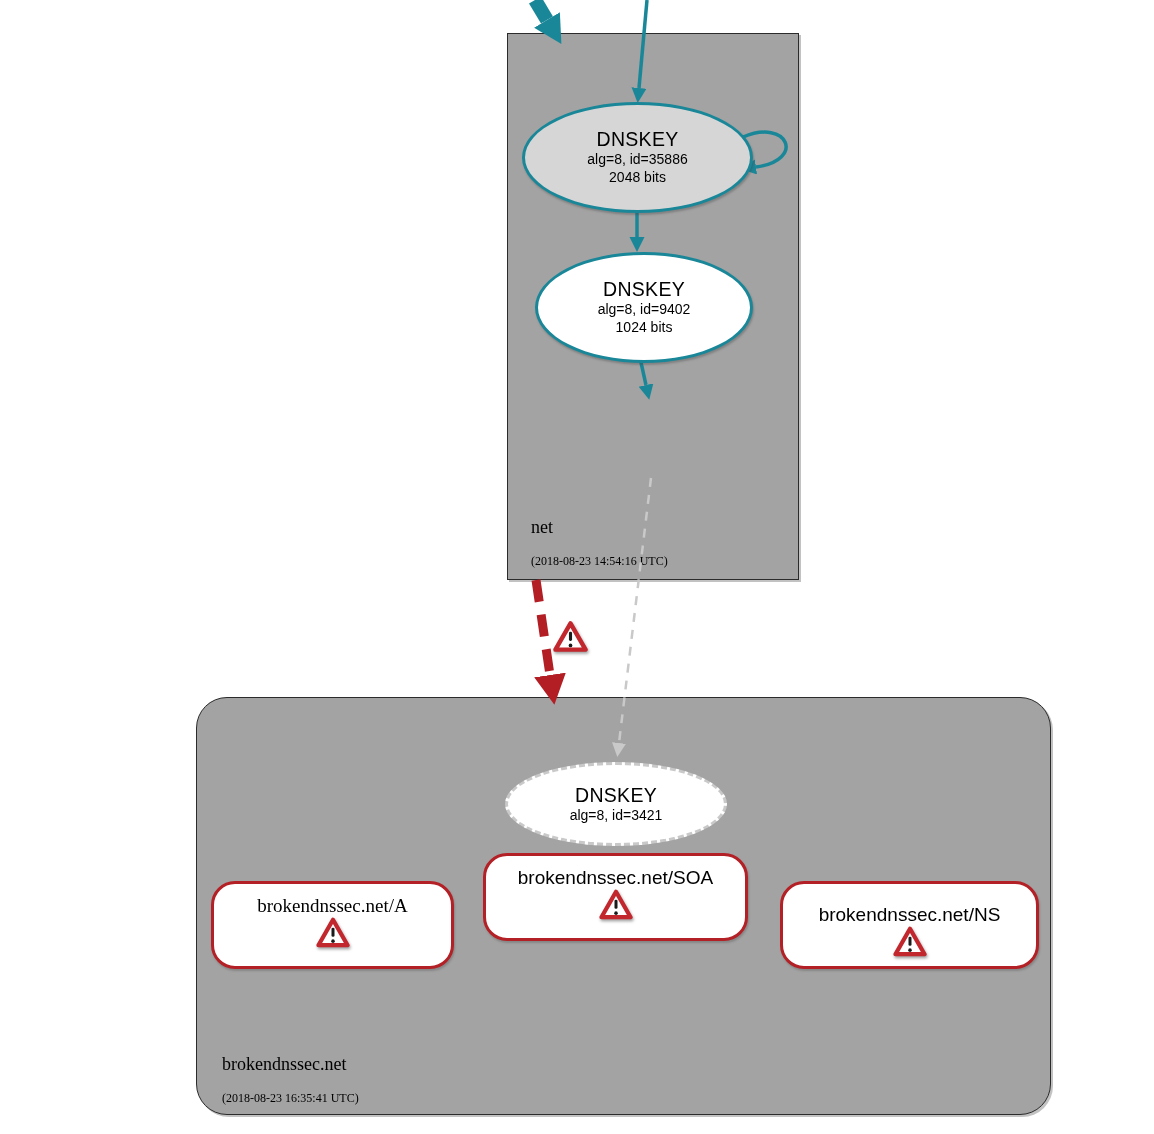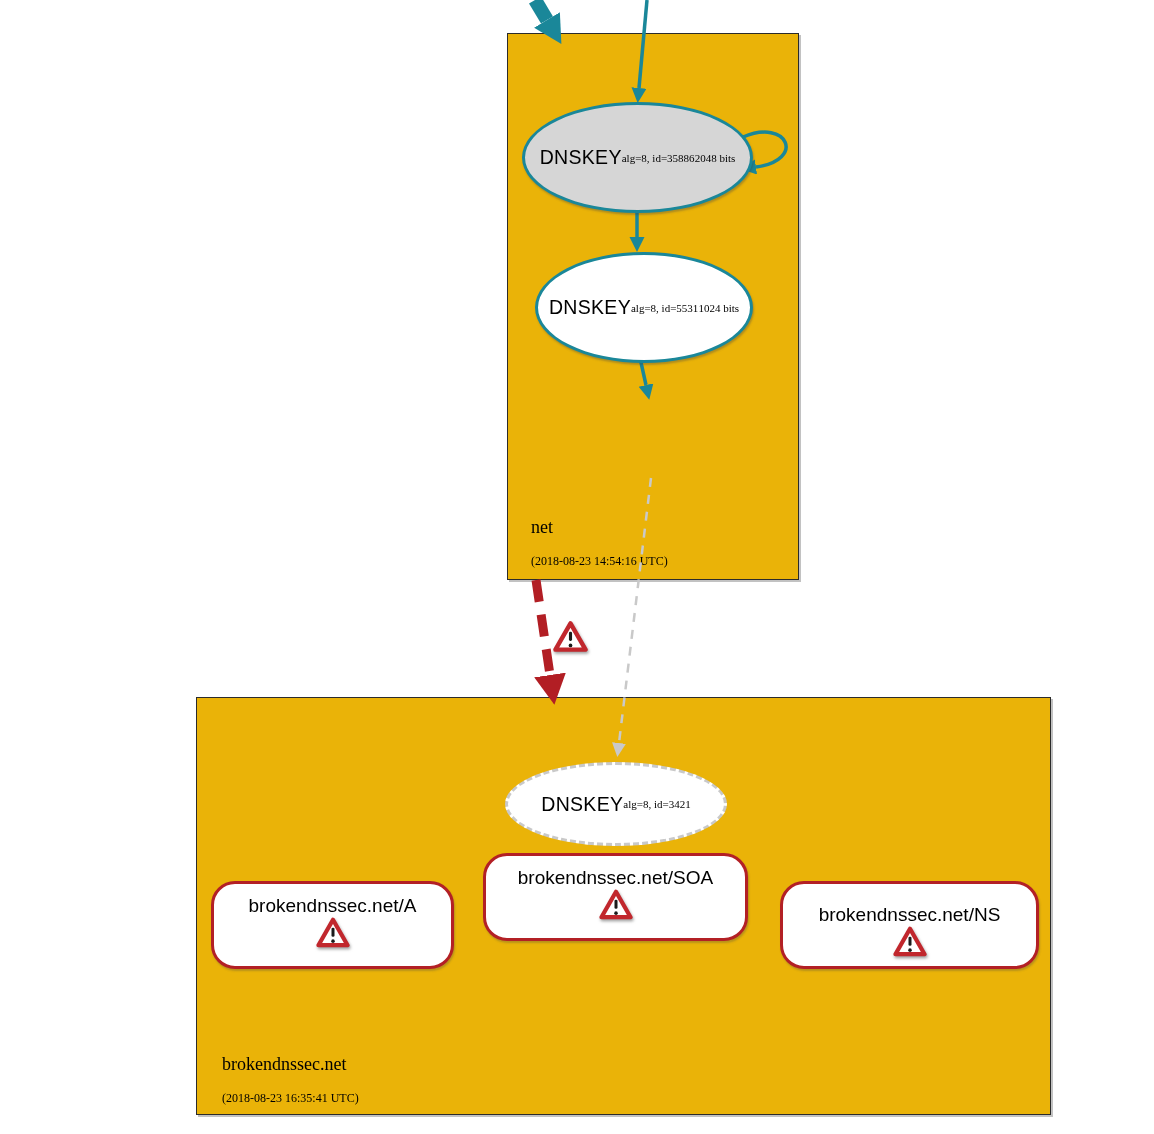--- a/index.html
+++ b/index.html
@@ -2,66 +2,66 @@
 <html><head>
 <meta charset="utf-8">
 <style>
   html,body{margin:0;padding:0;background:#ffffff;}
   .canvas{
     position:relative;width:1154px;height:1134px;background:#ffffff;
     font-family:"Liberation Sans", sans-serif;overflow:hidden;
   }
   .serif{font-family:"Liberation Serif", serif;}
   .zone-box{
-    position:absolute;border:1px solid #2b2b2b;background:#eab308;
+    position:absolute;border:1px solid #2b2b2b;background:#a3a3a3;
     box-shadow:2px 2px 0 rgba(120,120,120,.45);
     text-decoration:underline;
   }
   .zone-name{
     position:absolute;font-size:18px;color:#000;white-space:nowrap;
   }
   .zone-ts{
     position:absolute;font-size:12px;color:#000;white-space:nowrap;
   }
   .edges{position:absolute;left:0;top:0;z-index:3;}
   .node{
-    position:absolute;z-index:4;display:flex;flex-direction:row;
+    position:absolute;z-index:4;display:flex;flex-direction:column;
     align-items:center;justify-content:center;text-align:center;
     background:#ffffff;color:#000;
   }
   .ellipse{
     border:3.5px solid #1a8799;border-radius:50%;
     box-shadow:1px 2px 2px rgba(70,70,70,.35);
   }
   .ellipse.ksk{background:#d6d6d6;}
   .ellipse.dashed{
     border:3px dashed #c9c9c9;box-shadow:none;background:#ffffff;
   }
   .node .nl1{font-size:19.5px;line-height:21px;letter-spacing:.3px;}
-  .node .nl2{font-size:11px;line-height:18px;font-family:Liberation Serif, serif;}
+  .node .nl2{font-size:14px;line-height:18px;font-family:Liberation Sans, sans-serif;}
   .rrset{
     position:absolute;z-index:4;border:3.5px solid #b32025;border-radius:24px;
     background:#ffffff;display:flex;flex-direction:column;align-items:center;
     box-shadow:1px 2px 2px rgba(70,70,70,.3);
   }
   .rrset .rr-label{font-size:19px;color:#000;margin-top:11px;white-space:nowrap;}
   .warn{filter:drop-shadow(1.5px 2px 1.5px rgba(80,80,80,.55));}
   .warn-float{position:absolute;z-index:5;}
 </style>
 </head>
 <body>
 
 <div class="canvas">
 
   <div class="zone-box" style="left:507px;top:33px;width:290px;height:545px;">
     <div class="zone-name serif" style="left:23px;bottom:41px;">net</div>
     <div class="zone-ts serif" style="left:23px;bottom:10px;">(2018-08-23 14:54:16 UTC)</div>
   </div>
 
-  <div class="zone-box" style="left:196px;top:697px;width:853px;height:416px;">
+  <div class="zone-box" style="left:196px;top:697px;width:853px;height:416px;border-radius:31px;">
     <div class="zone-name serif" style="left:25px;bottom:39px;">brokendnssec.net</div>
     <div class="zone-ts serif" style="left:25px;bottom:8px;">(2018-08-23 16:35:41 UTC)</div>
   </div>
 
   <svg class="edges" width="1154" height="1134" viewBox="0 0 1154 1134">
     <defs>
       <marker id="ah-teal" markerUnits="userSpaceOnUse" markerWidth="17" markerHeight="16" refX="0" refY="7.5" orient="auto">
         <path d="M0,0 L15,7.5 L0,15 z" fill="#1a8799"></path>
       </marker>
       <marker id="ah-teal-big" markerUnits="userSpaceOnUse" markerWidth="32" markerHeight="32" refX="0" refY="15" orient="auto">
@@ -91,31 +91,31 @@
   </svg>
 
   <div class="node ellipse ksk" style="left:522px;top:102px;width:225px;height:105px;">
     <div class="nl1">DNSKEY</div>
     <div class="nl2">alg=8, id=35886</div>
     <div class="nl2">2048 bits</div>
   </div>
 
   <div class="node ellipse" style="left:535px;top:252px;width:212px;height:105px;">
     <div class="nl1">DNSKEY</div>
-    <div class="nl2">alg=8, id=5531</div>
+    <div class="nl2">alg=8, id=9402</div>
     <div class="nl2">1024 bits</div>
   </div>
 
 
   <div class="node ellipse dashed" style="left:505px;top:762px;width:216px;height:78px;">
     <div class="nl1">DNSKEY</div>
     <div class="nl2">alg=8, id=3421</div>
   </div>
 
-  <div class="rrset" style="left:211px;top:881px;width:237px;height:82px;">
+  <div class="rrset" style="left:211px;top:881px;width:237px;height:82px;font-family:Liberation Serif, serif;">
     <div class="rr-label">brokendnssec.net/A</div>
     <svg class="warn" width="34" height="31" viewBox="0 0 36 33">
       <path d="M18 3 L33.5 30 L2.5 30 Z" fill="#ffffff" stroke="#c1272d" stroke-width="4.5" stroke-linejoin="round"></path>
       <rect x="16.4" y="11.5" width="3.2" height="9.5" rx="1.4" fill="#1b1b1b"></rect>
       <circle cx="18" cy="25.7" r="1.9" fill="#1b1b1b"></circle>
     </svg>
   </div>
 
   <div class="rrset" style="left:483px;top:853px;width:259px;height:82px;">
     <div class="rr-label">brokendnssec.net/SOA</div>

